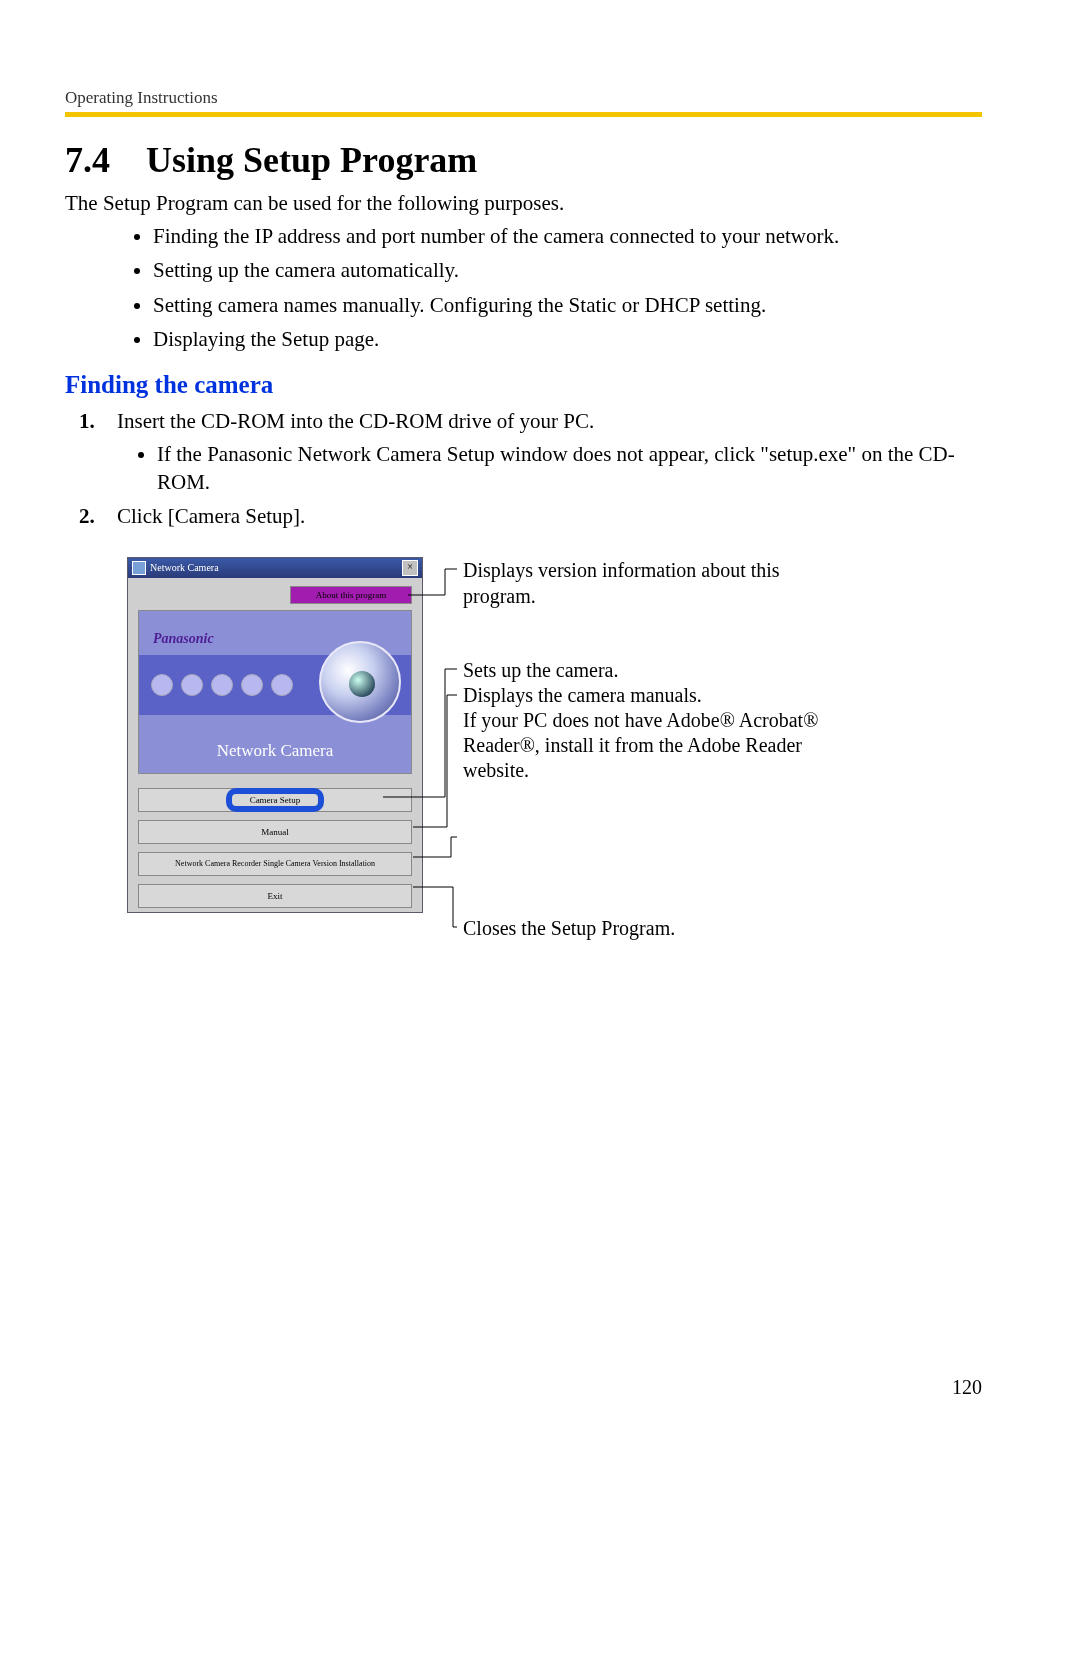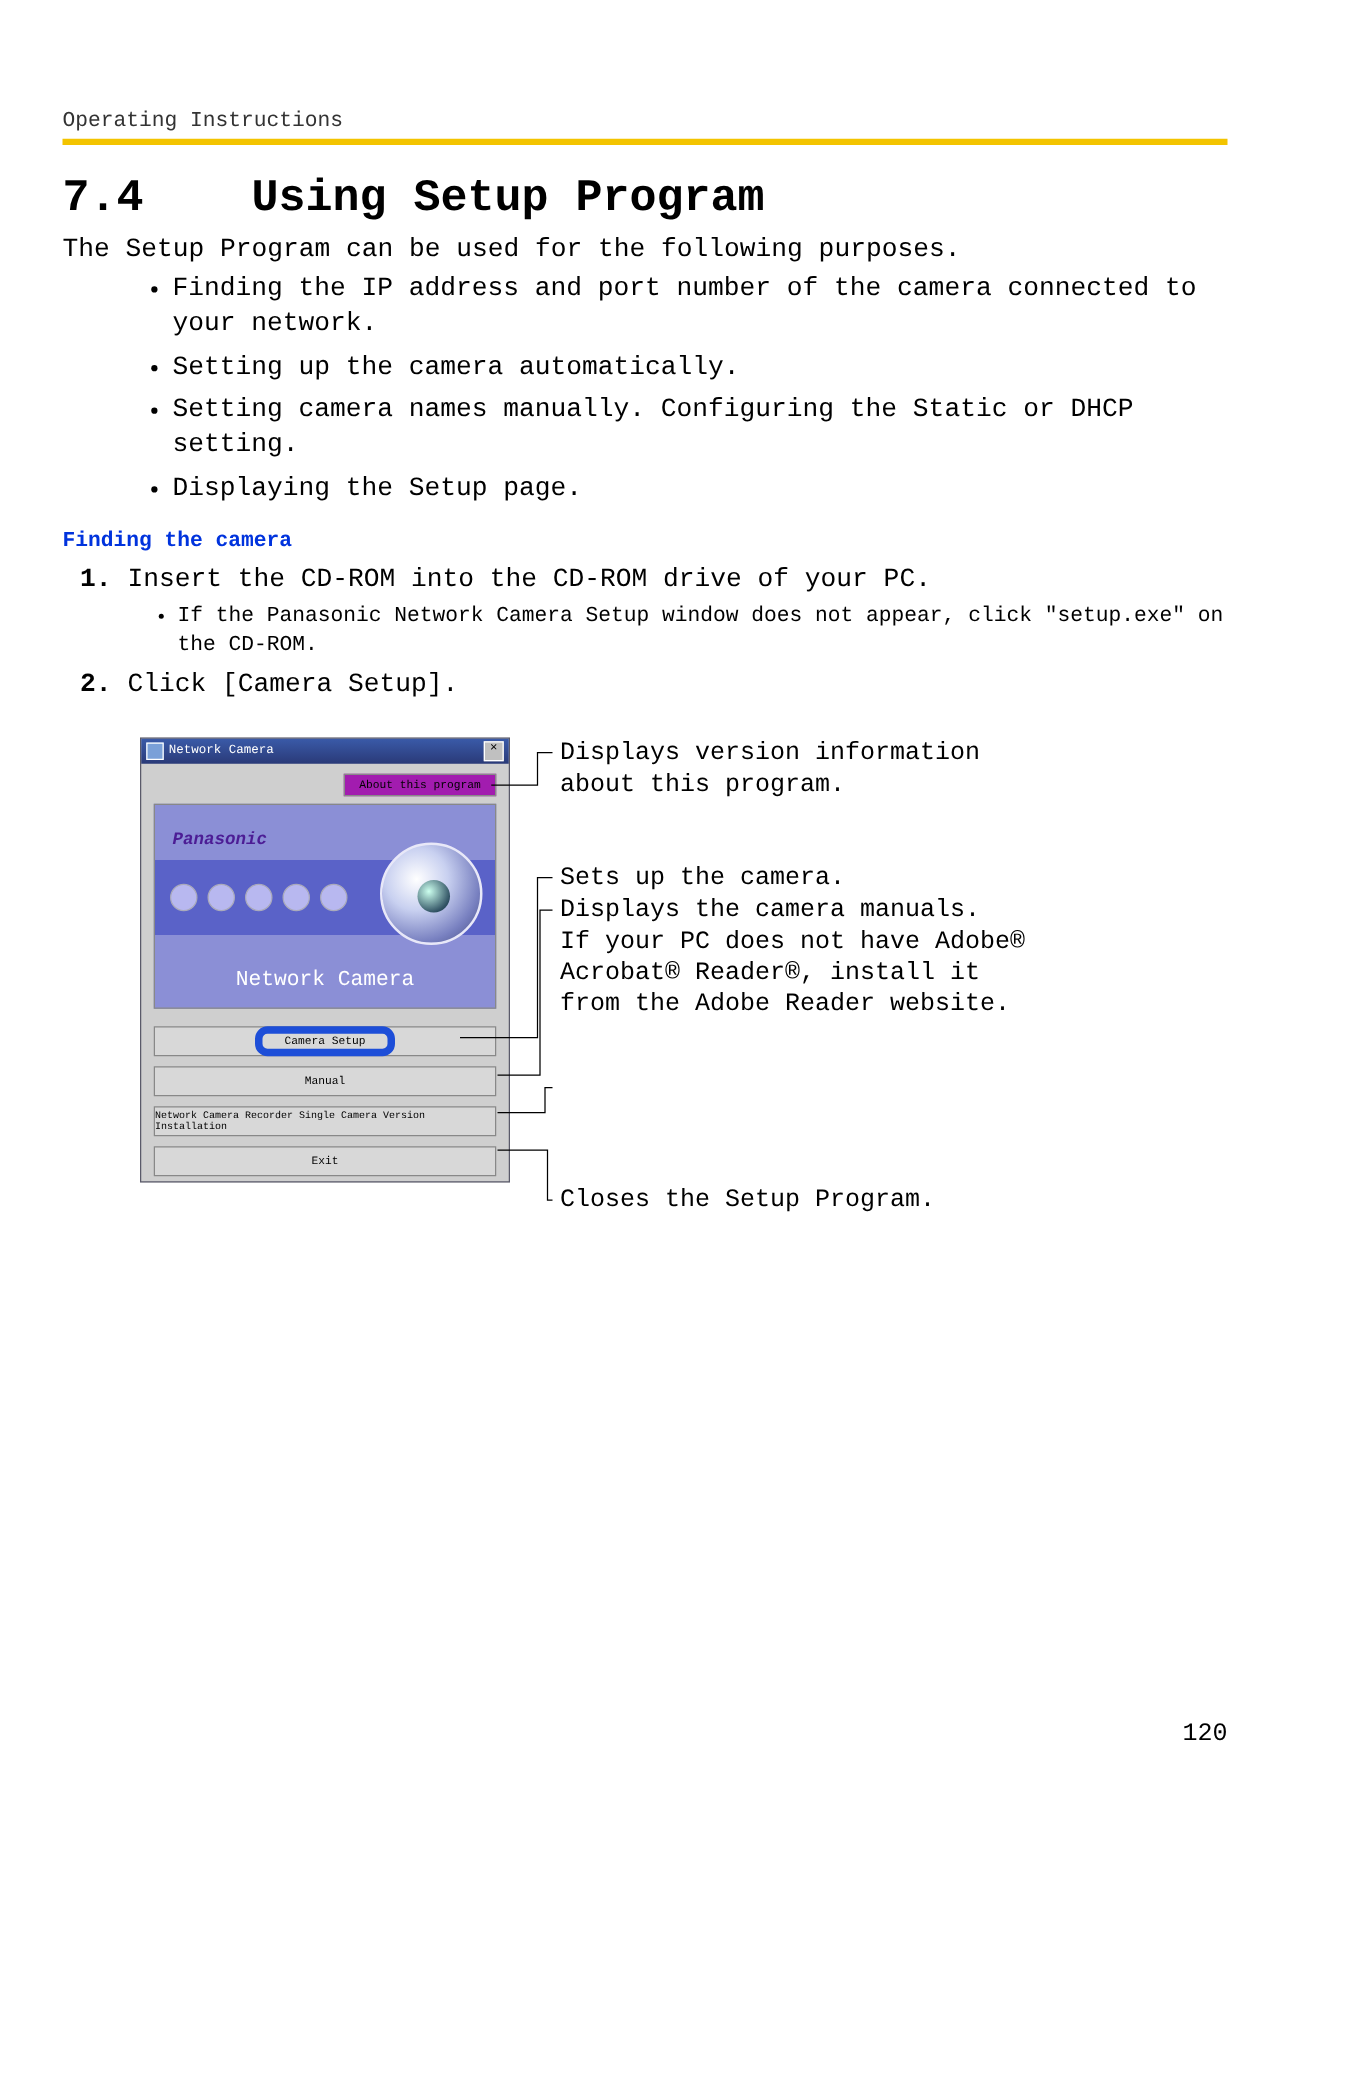--- a/index.html
+++ b/index.html
@@ -1,32 +1,32 @@
 <!DOCTYPE html>
 <html><head>
 <meta charset="utf-8">
 <style>
   html,body{margin:0;padding:0;background:#fff;}
   .page{
     width:1080px;height:1459px;position:relative;
-    font-family:Liberation Mono, monospace;color:#000;
-    box-sizing:border-box;padding:88px 98px 0 50px;
+    font-family:Liberation Serif, serif;color:#000;
+    box-sizing:border-box;padding:88px 98px 0 65px;
   }
   .running-head{font-size:17px;color:#333;margin-bottom:4px;}
   .rule{height:5px;background:#f3c400;margin-bottom:22px;}
   .h1{font-size:36px;font-weight:bold;margin:0 0 10px 0;}
   .intro{font-size:21px;margin:0 0 6px 0;}
   ul.dots{list-style:disc;padding-left:88px;margin:0 0 18px 0;}
   ul.dots li{font-size:21px;margin:6px 0;line-height:1.35;}
-  .h2{font-size:17px;font-weight:bold;color:#0033dd;margin:0 0 8px 0;}
+  .h2{font-size:25px;font-weight:bold;color:#0033dd;margin:0 0 8px 0;}
   ol.steps{list-style:none;padding-left:52px;margin:0;}
   ol.steps>li{font-size:21px;margin:6px 0;line-height:1.35;position:relative;}
   ol.steps>li .num{position:absolute;left:-38px;font-weight:bold;}
   ul.sub{list-style:disc;padding-left:40px;margin:4px 0;}
-  ul.sub li{font-size:17px;line-height:1.35;}
+  ul.sub li{font-size:21px;line-height:1.35;}
   .figure{position:relative;margin-top:26px;height:400px;}
   
   .win{
     position:absolute;left:62px;top:0;width:296px;height:356px;
     background:#cfcfcf;border:1px solid #5a5a6a;box-sizing:border-box;
   }
   .titlebar{
     height:20px;background:linear-gradient(#3a5aa8,#2a3a78);
     color:#fff;font-size:10px;display:flex;align-items:center;
     padding:0 4px;justify-content:space-between;

